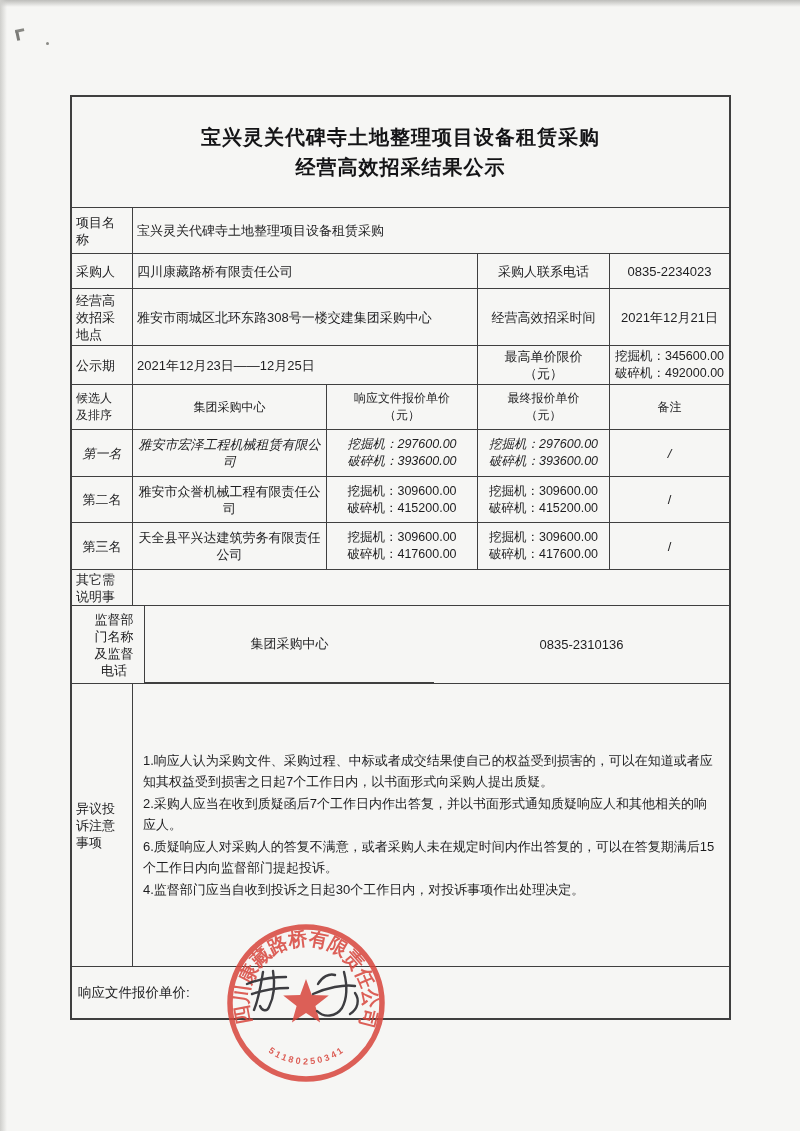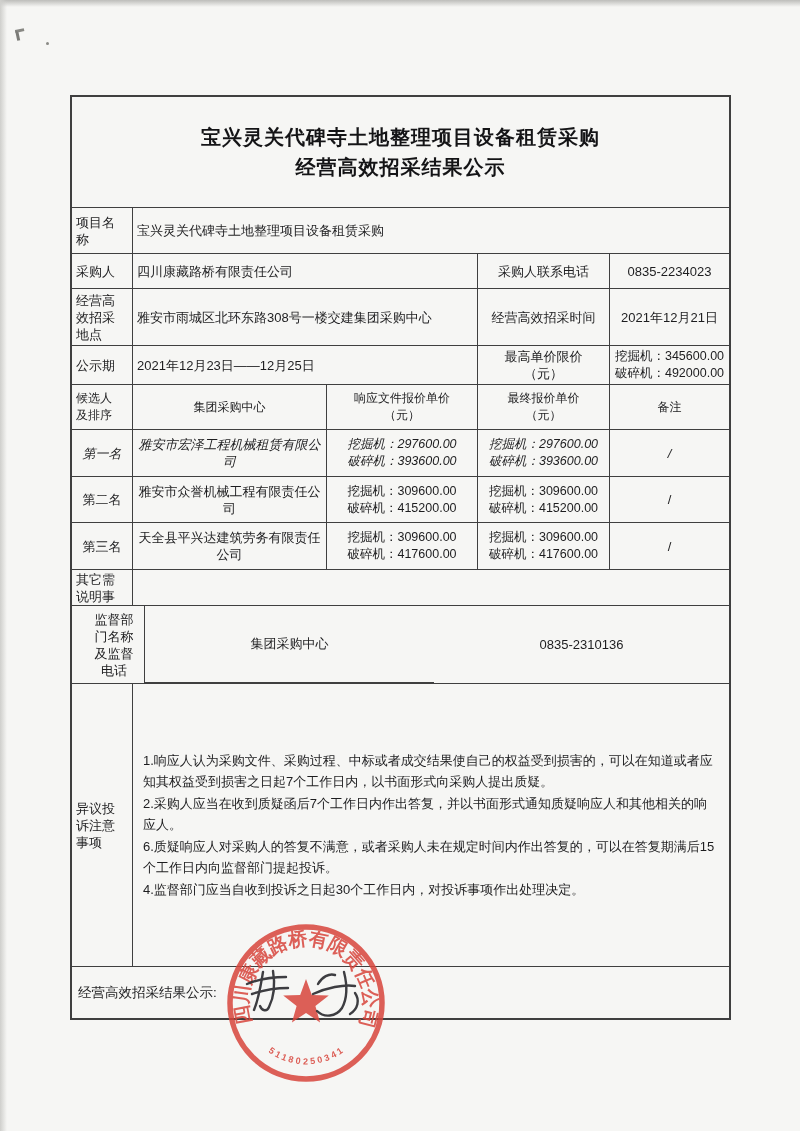--- a/index.html
+++ b/index.html
@@ -198,21 +198,21 @@
         <div class="notice">
           <div>1.响应人认为采购文件、采购过程、中标或者成交结果使自己的权益受到损害的，可以在知道或者应知其权益受到损害之日起7个工作日内，以书面形式向采购人提出质疑。</div>
           <div>2.采购人应当在收到质疑函后7个工作日内作出答复，并以书面形式通知质疑响应人和其他相关的响应人。</div>
           <div>6.质疑响应人对采购人的答复不满意，或者采购人未在规定时间内作出答复的，可以在答复期满后15个工作日内向监督部门提起投诉。</div>
           <div>4.监督部门应当自收到投诉之日起30个工作日内，对投诉事项作出处理决定。</div>
         </div>
       </div>
     </div>
 
     <div class="row r-sign">
-      <div class="cell c-rest sign-row-cell">经营高效招采结果公示:</div>
+      <div class="cell c-rest sign-row-cell">响应文件报价单价:</div>
     </div>
   </div>
 
   <svg class="stamp" viewBox="0 0 170 170">
     <defs>
       <path id="arcCompany" d="M 30.5 104.8 A 58 58 0 1 1 139.5 104.8" fill="none"></path>
       <path id="arcCode" d="M 43.9 131.2 A 63 63 0 0 0 126.1 131.2" fill="none"></path>
     </defs>
     <circle cx="85" cy="85" r="76" fill="none" stroke="#d8453c" stroke-width="5.5"></circle>
     <path d="M85,61 L90.8,77 L107.8,77.6 L94.4,88.1 L99.1,104.4 L85,94.9 L70.9,104.4 L75.6,88.1 L62.2,77.6 L79.2,77 Z" fill="#d8453c"></path>

